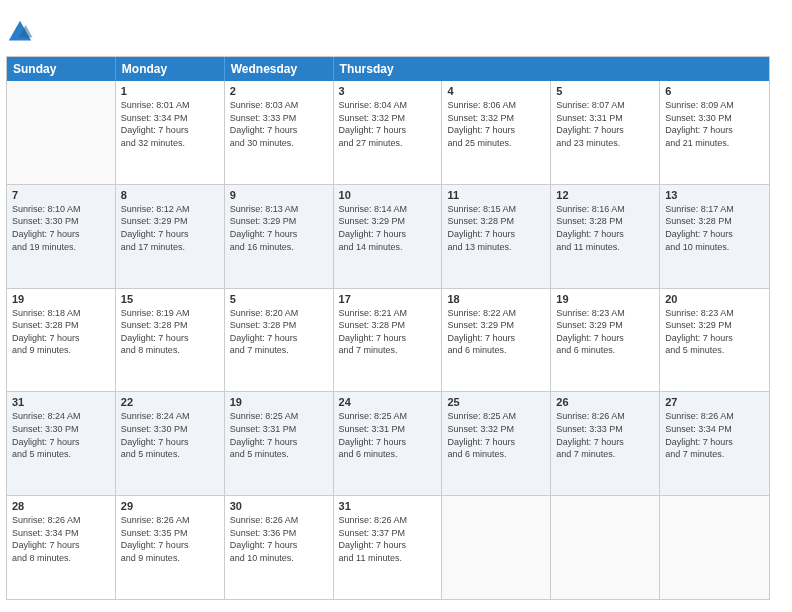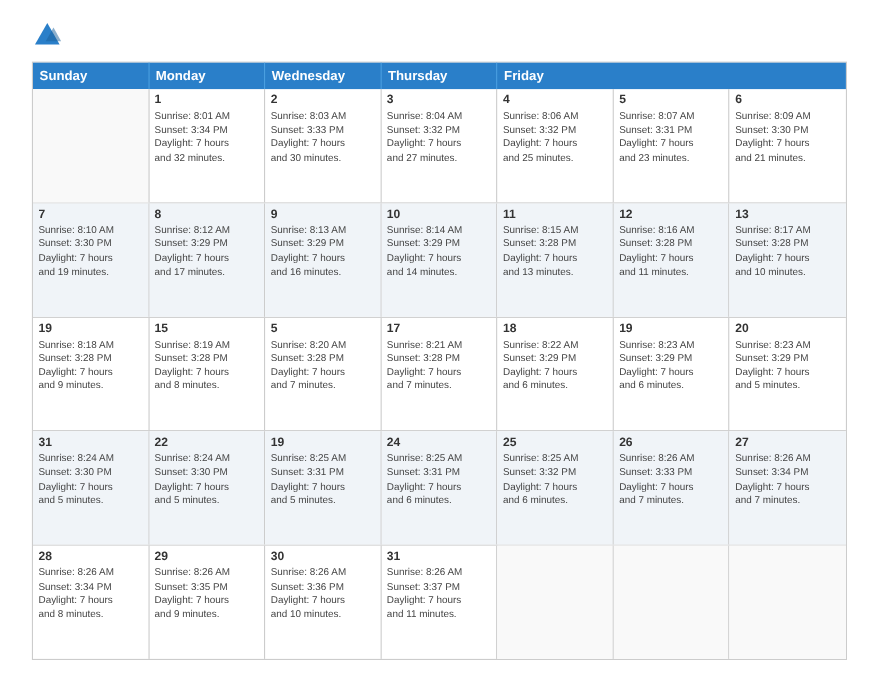--- a/index.html
+++ b/index.html
@@ -6,21 +6,21 @@
     body {
       font-family: Arial, sans-serif;
       background: #fff;
       width: 792px;
       height: 612px;
       overflow: hidden;
     }
     .page {
       width: 792px;
       height: 612px;
-      padding: 18px 22px 12px 29px;
+      padding: 18px 22px 12px 6px;
       display: flex;
       flex-direction: column;
     }
     .header {
       display: flex;
       justify-content: space-between;
       align-items: flex-start;
       margin-bottom: 10px;
     }
     .logo {
@@ -137,21 +137,20 @@
       <div class="location"></div>
     </div>
   </div>
 
   <div class="calendar">
     <div class="cal-header">
     <div class="cal-header-cell">Sunday</div>
         <div class="cal-header-cell">Monday</div>
         <div class="cal-header-cell">Wednesday</div>
         <div class="cal-header-cell">Thursday</div>
-        <div class="cal-header-cell">Friday</div>
       </div>
     <div class="cal-body">
     <div class="cal-row">
           <div class="cal-cell empty"></div>
           <div class="cal-cell">
             <span class="day-num">1</span>
             <div class="cell-info">Sunrise: 8:01 AM<br>Sunset: 3:34 PM<br>Daylight: 7 hours<br>and 32 minutes.</div>
           </div>
           <div class="cal-cell">
             <span class="day-num">2</span>

